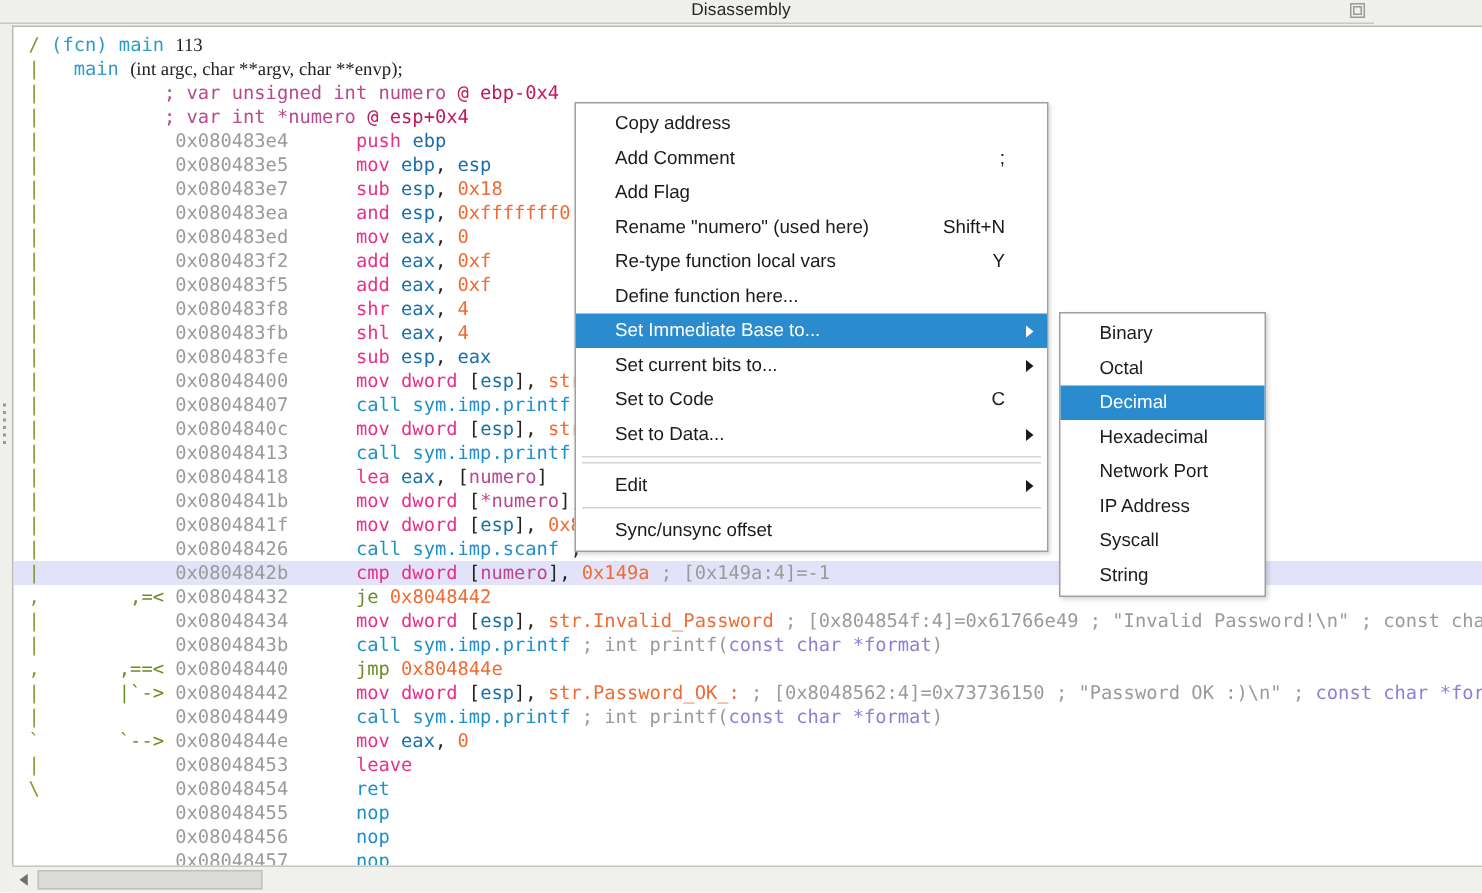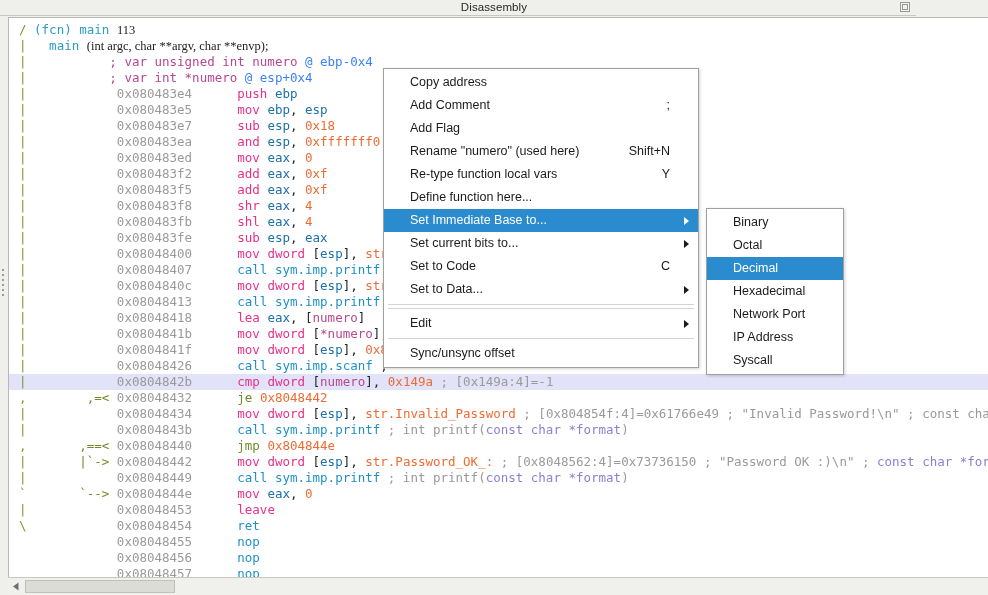--- a/index.html
+++ b/index.html
@@ -81,21 +81,21 @@
   .c-mn-blue { color: #1f91c8; }
   .c-mn-green{ color: #6f8c2a; }
   .c-reg     { color: #1a6fa8; }
   .c-num     { color: #ef6b33; }
   .c-str     { color: #ef6b33; }
   .c-punct   { color: #222222; }
   .c-cmt     { color: #9a9a9a; }
   .c-fcn     { color: #2e9bc8; }
   .c-key     { color: #8d7fd4; }
   .c-plain   { color: #333333; }
-  .c-vargrey { color: #3b82f6; text-align: right; }
+  .c-vargrey { color: #be185d; text-align: right; }
   .c-varpink { color: #b8488f; }
   .c-slash   { color: #7d9a2e; }
   .c-main    { color: #2e9bc8; }
   .c-white   { color: #222222; font-family: Liberation Serif, serif; }
 
   
   .hscroll {
     position: absolute; left: 8px; top: 577px;
     width: 980px; height: 18px;
     background: #f0f0ec;
@@ -212,15 +212,16 @@
     </div>
 
   <div class="menu" id="sub-menu">
       <div class="mi"><span>Binary</span></div>
       <div class="mi"><span>Octal</span></div>
       <div class="mi hl"><span>Decimal</span></div>
       <div class="mi"><span>Hexadecimal</span></div>
       <div class="mi"><span>Network Port</span></div>
       <div class="mi"><span>IP Address</span></div>
       <div class="mi"><span>Syscall</span></div>
+      <div class="mi"><span>String</span></div>
     </div>
 
 </div>
 
 </body></html>

